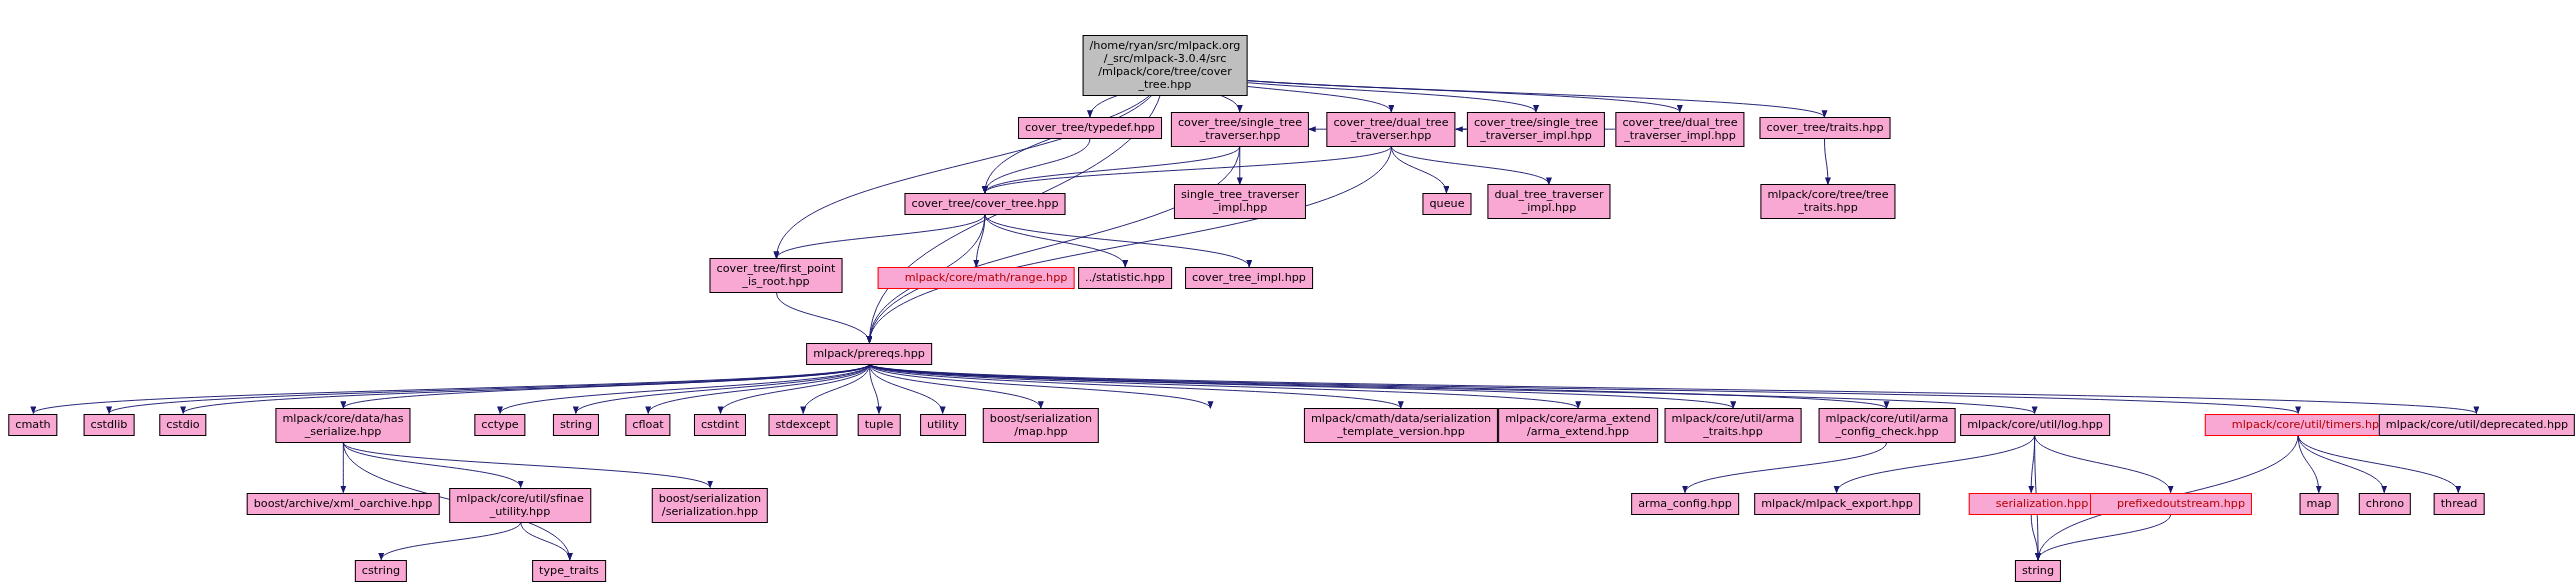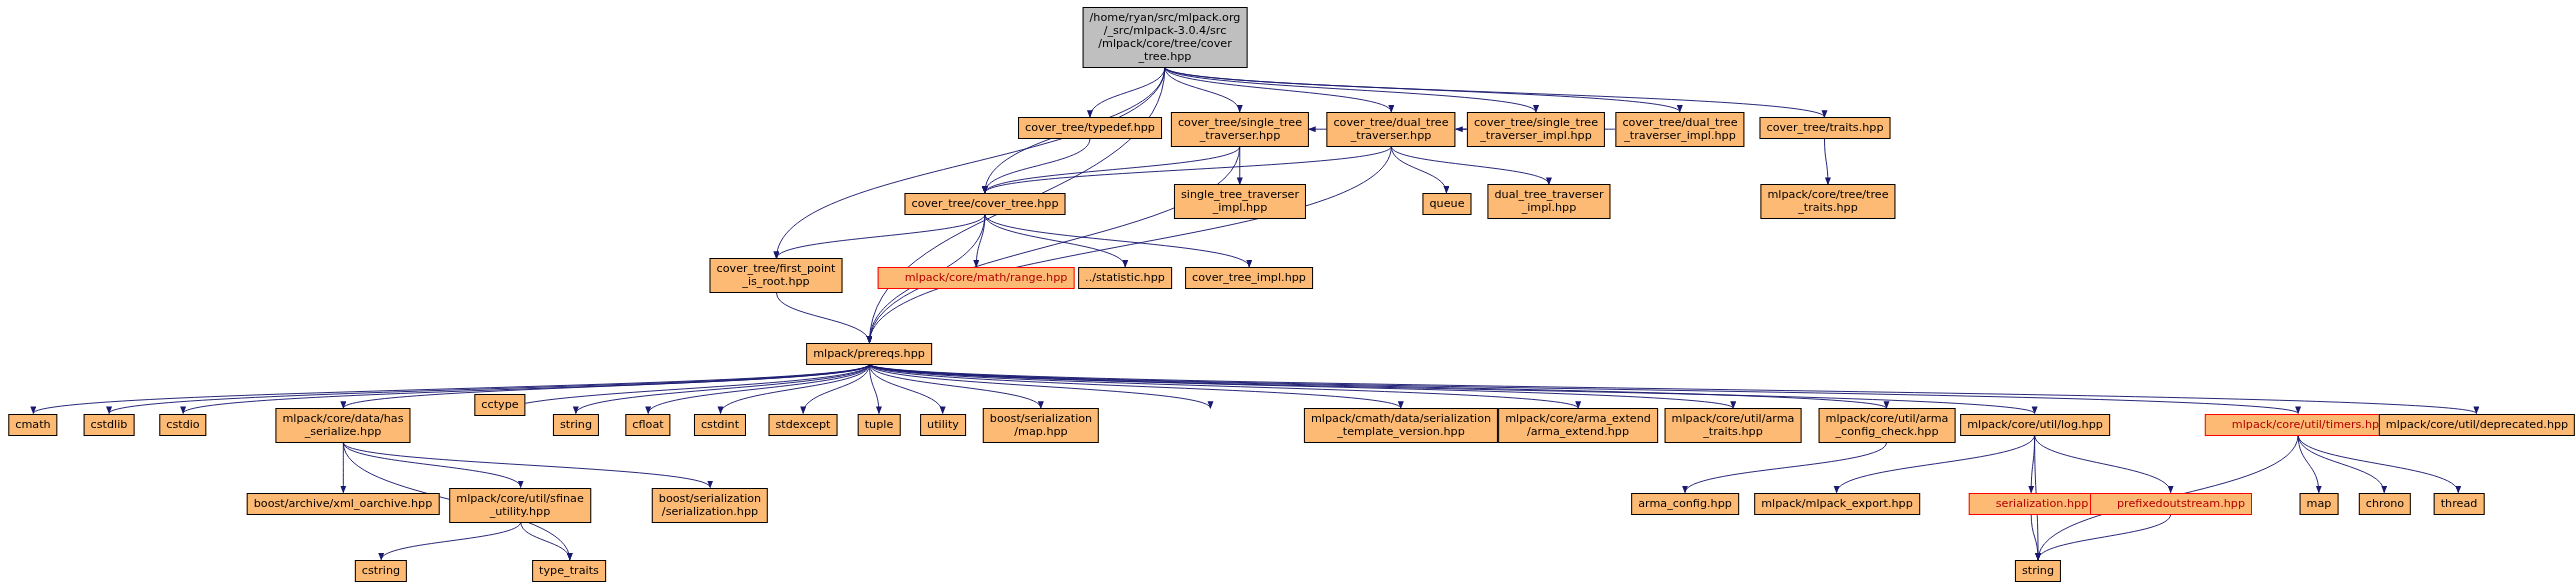--- a/index.html
+++ b/index.html
@@ -9,32 +9,32 @@
     font-family: "DejaVu Sans", "Liberation Sans", sans-serif;
     position: relative;
     overflow: hidden;
   }
   #graph { position: relative; width: 2576px; height: 583px; }
   #edges { position: absolute; left: 0; top: 0; z-index: 1; }
   .edge { fill: none; stroke: #191970; stroke-width: 1.1px; }
   .node {
     position: absolute;
     transform: translateX(-50%);
-    background: #fdba74;
+    background: #f9a8d4;
     border: 0.9px solid #000000;
     color: #000000;
     font-size: 11.2px;
     line-height: 13px;
     padding: 3.4px 6px;
     white-space: pre-line;
     text-align: center;
     z-index: 2;
     box-sizing: border-box;
   }
-  .node.main { background: #bfbfbf; }
+  .node.main { background: #bfbfbf; margin-top: 28px; }
   .node.red  { border-color: #ff0000; color: #b30000; padding-left: 26px; }
 </style>
 </head>
 <body>
 
 <div id="graph">
   <svg id="edges" width="2576" height="583" viewBox="0 0 2990 677">
     <defs>
       <marker id="arrowhead" markerWidth="10" markerHeight="8" refX="8" refY="3.5" orient="auto" markerUnits="userSpaceOnUse">
         <path d="M0,0 L9,3.5 L0,7 z" fill="#191970"></path>
@@ -136,21 +136,21 @@
   <div class="node" style="left:1125px;top:267px">../statistic.hpp</div>
   <div class="node" style="left:1249px;top:267px">cover_tree_impl.hpp</div>
 
   <div class="node" style="left:869px;top:343px">mlpack/prereqs.hpp</div>
 
   <div class="node" style="left:33px;top:414px">cmath</div>
   <div class="node" style="left:109px;top:414px">cstdlib</div>
   <div class="node" style="left:183px;top:414px">cstdio</div>
   <div class="node" style="left:343px;top:408px">mlpack/core/data/has
 _serialize.hpp</div>
-  <div class="node" style="left:500px;top:394px">cctype</div>
+  <div class="node" style="left:500px;top:414px">cctype</div>
   <div class="node" style="left:576px;top:414px">string</div>
   <div class="node" style="left:648px;top:414px">cfloat</div>
   <div class="node" style="left:720px;top:414px">cstdint</div>
   <div class="node" style="left:803px;top:414px">stdexcept</div>
   <div class="node" style="left:879px;top:414px">tuple</div>
   <div class="node" style="left:943px;top:414px">utility</div>
   <div class="node" style="left:1041px;top:408px">boost/serialization
 /map.hpp</div>
   <div class="node" style="left:1401px;top:408px">mlpack/cmath/data/serialization
 _template_version.hpp</div>

